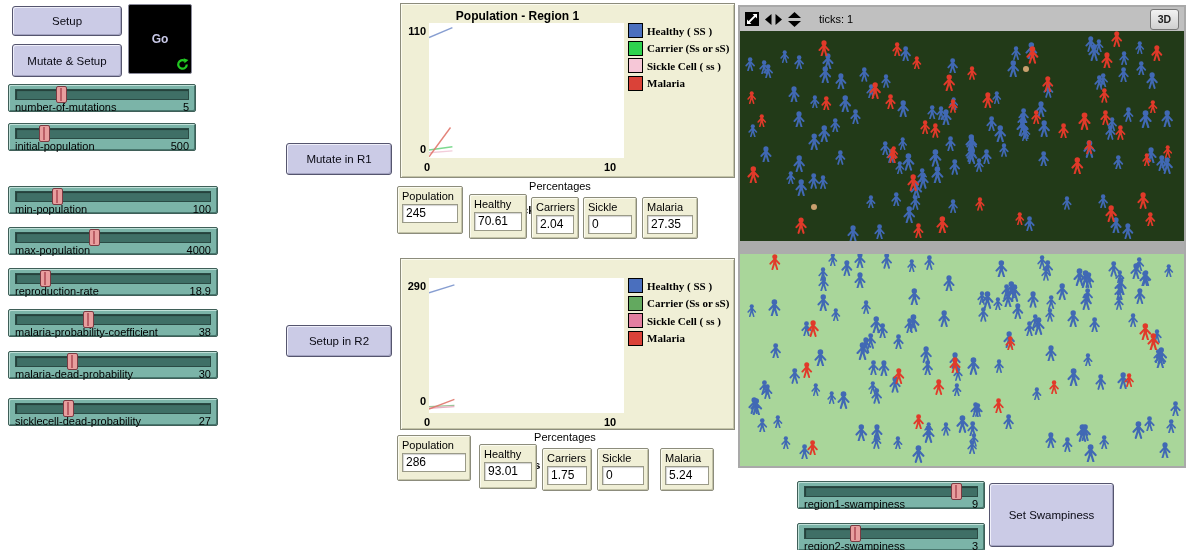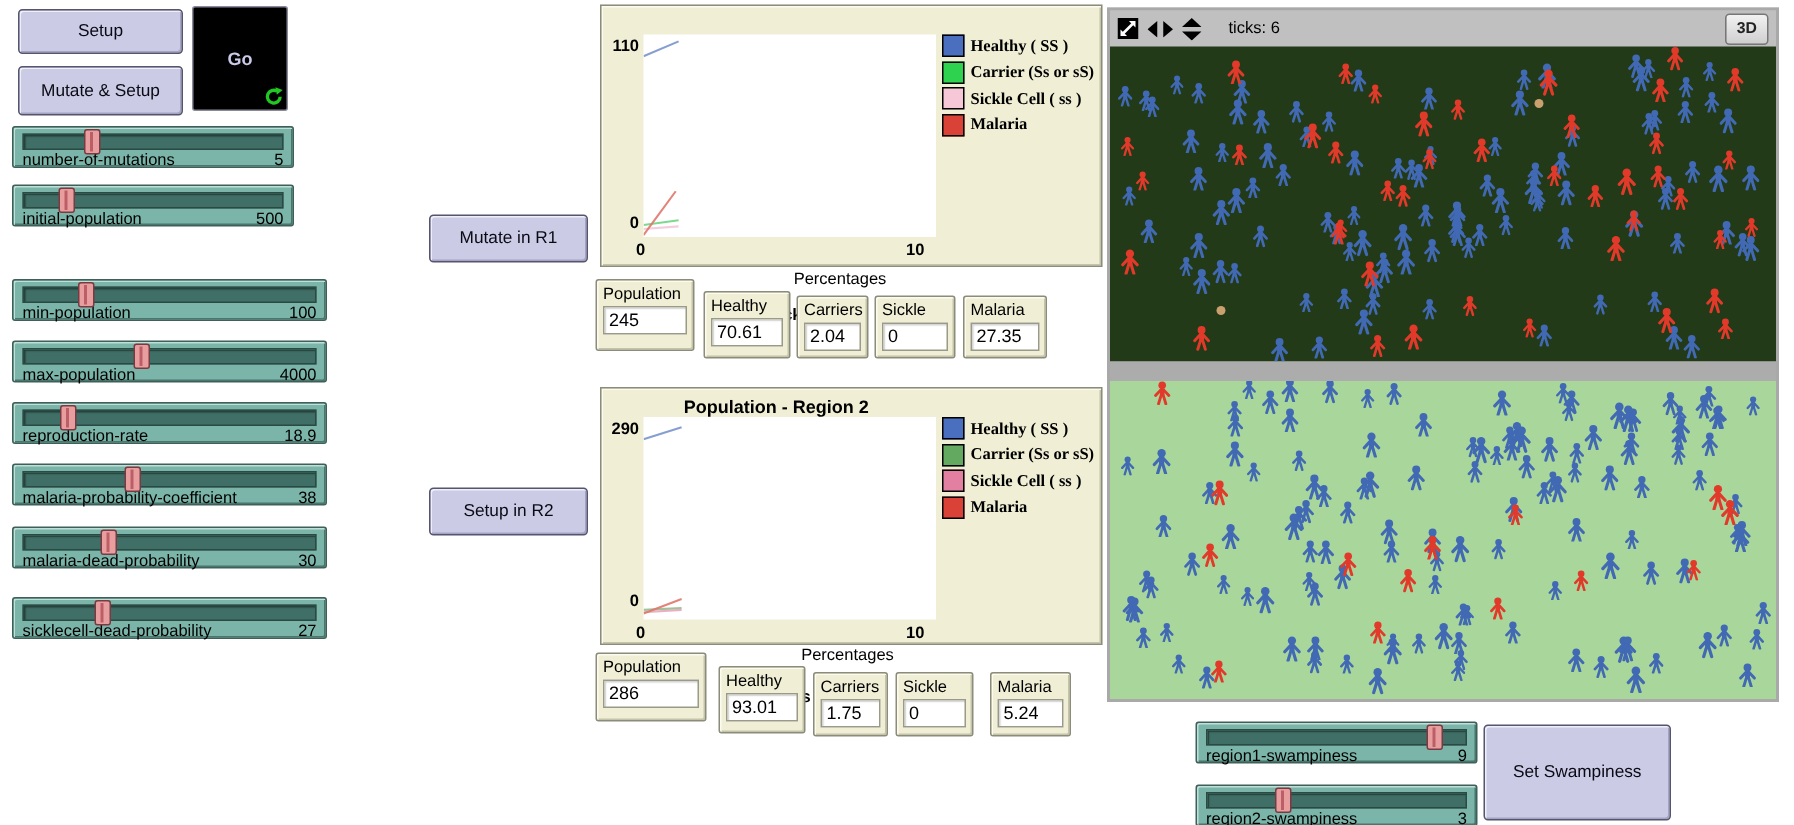--- a/index.html
+++ b/index.html
@@ -149,20 +149,21 @@
   <div class="srow">
       <span>sicklecell-dead-probability</span>
       <span>27</span>
     </div>
 </div>
 
 <div class="nl-button" style="left:286px;top:143px;width:104px;height:30px;">Mutate in R1</div>
 <div class="nl-button" style="left:286px;top:325px;width:104px;height:30px;">Setup in R2</div>
 
 <div class="plot-panel" style="top:3px;height:175px;">
+  <div class="plot-title">Population - Region 1</div>
   <div class="ytick ytop">110</div>
   <div class="ytick ybot">0</div>
   <div class="plot-area">
     <svg viewBox="0 0 195 135" preserveAspectRatio="none">
         <polyline points="0.0,14.5 23.4,4.6" fill="none" stroke="#7A93CC" stroke-width="1.4" opacity="0.9"></polyline>
         <polyline points="0.0,127.0 23.4,123.8" fill="none" stroke="#6FD584" stroke-width="1.4" opacity="0.9"></polyline>
         <polyline points="0.0,129.7 23.4,127.9" fill="none" stroke="#F2C8D6" stroke-width="1.4" opacity="0.9"></polyline>
         <polyline points="0.0,133.8 21.5,104.5" fill="none" stroke="#E0756A" stroke-width="1.4" opacity="0.9"></polyline>
       </svg>
   </div>
@@ -205,21 +206,20 @@
 <div class="monitor" style="left:583px;top:197px;width:54px;height:42px;">
   <div class="mlabel">Sickle</div>
   <div class="mvalue">0</div>
 </div>
 <div class="monitor" style="left:642px;top:197px;width:56px;height:42px;">
   <div class="mlabel">Malaria</div>
   <div class="mvalue">27.35</div>
 </div>
 
 <div class="plot-panel" style="top:258px;height:172px;">
-  <div class="plot-title">Population - Region 2</div>
   <div class="ytick ytop">290</div>
   <div class="ytick ybot" style="top:136px;">0</div>
   <div class="plot-area">
     <svg viewBox="0 0 195 135" preserveAspectRatio="none">
         <polyline points="0.0,14.8 25.4,6.8" fill="none" stroke="#7A93CC" stroke-width="1.4" opacity="0.9"></polyline>
         <polyline points="0.0,128.6 25.4,127.4" fill="none" stroke="#93BE8F" stroke-width="1.4" opacity="0.9"></polyline>
         <polyline points="0.0,130.2 25.4,128.6" fill="none" stroke="#E8A6BC" stroke-width="1.4" opacity="0.9"></polyline>
         <polyline points="0.0,131.0 25.4,121.4" fill="none" stroke="#E0756A" stroke-width="1.4" opacity="0.9"></polyline>
       </svg>
   </div>
@@ -283,21 +283,21 @@
           <polygon points="0,5.5 6.5,0 6.5,11" fill="#000"></polygon>
           <polygon points="17,5.5 10.5,0 10.5,11" fill="#000"></polygon>
         </svg>
     </span>
     <span class="wicon">
       <svg width="13" height="15" viewBox="0 0 13 15">
           <polygon points="6.5,0 0,6 13,6" fill="#000"></polygon>
           <polygon points="6.5,15 0,9 13,9" fill="#000"></polygon>
         </svg>
     </span>
-    <span class="ticks">ticks: 6</span>
+    <span class="ticks">ticks: 1</span>
     <span class="btn-3d">3D</span>
   </div>
   <div class="world-region region1" style="background: rgb(34, 58, 24);">
       <div class="person" style="left:79px;top:35px"><svg width="12.5" height="17.0" viewBox="0 0 11 15">
           <circle cx="5.5" cy="2.7" r="2.4" fill="#4169B4"></circle>
           <rect x="4" y="4.4" width="3" height="5.2" rx="1" fill="#4169B4"></rect>
           <path d="M4.6,5.6 L1.3,9.2 M6.4,5.6 L9.7,9.2 M4.7,9.4 L3.2,14.4 M6.3,9.4 L7.8,14.4" stroke="#4169B4" stroke-width="1.8" stroke-linecap="round" fill="none"></path>
         </svg></div>
       <div class="person" style="left:277px;top:82px"><svg width="10.8" height="14.8" viewBox="0 0 11 15">
           <circle cx="5.5" cy="2.7" r="2.4" fill="#4169B4"></circle>

